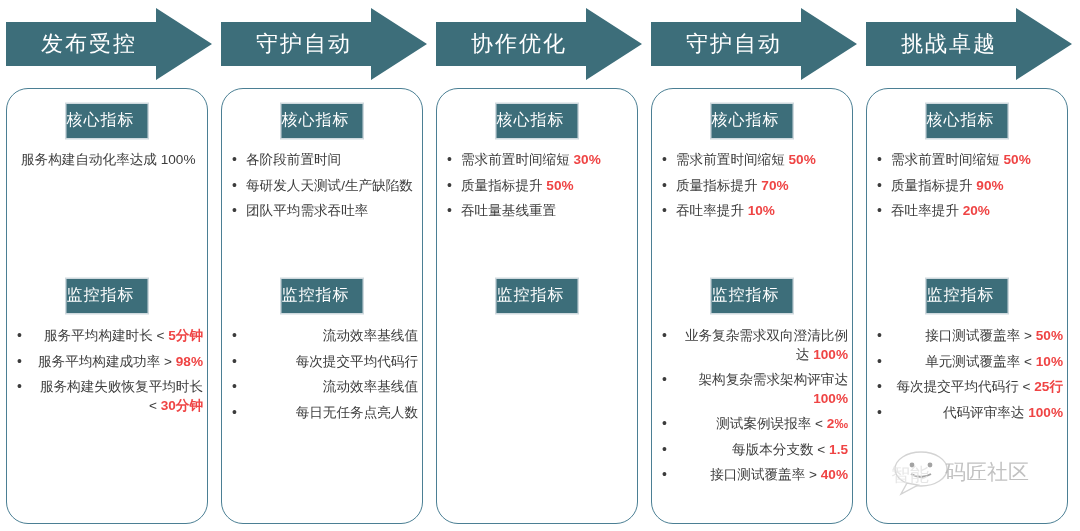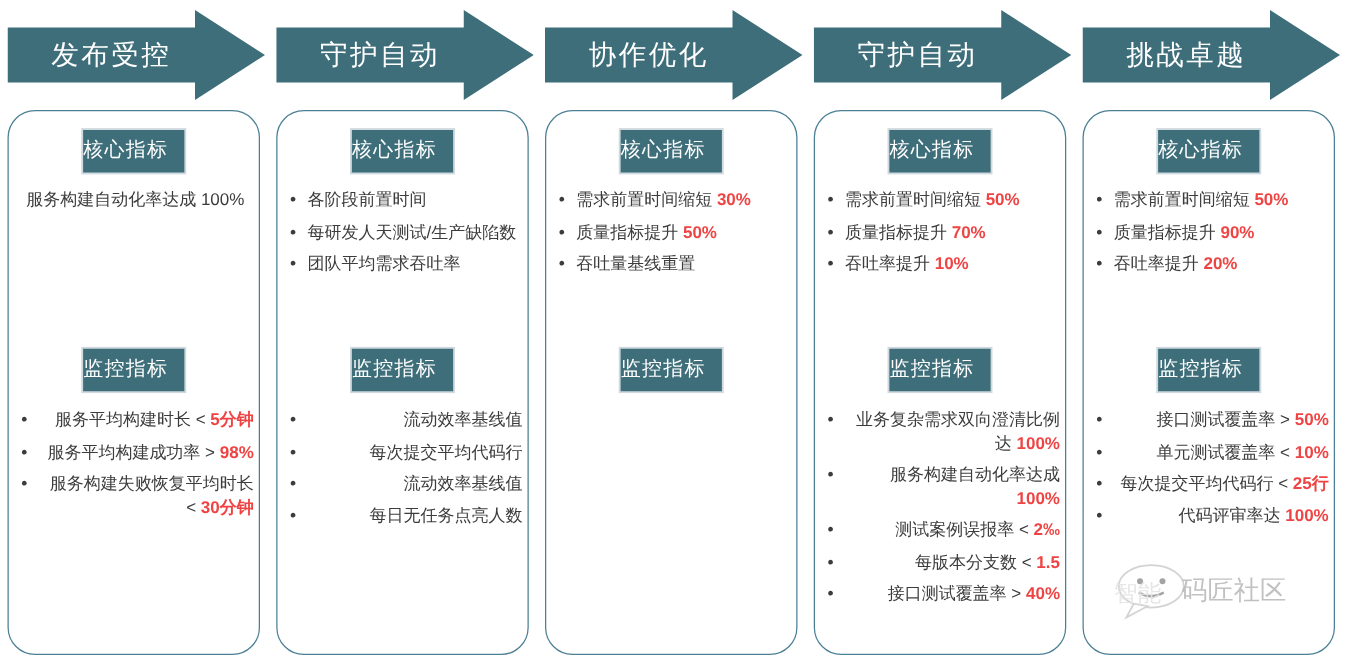--- a/index.html
+++ b/index.html
@@ -224,21 +224,21 @@
           <ul class="items">
             <li class="item"><span>需求前置时间缩短 </span><span class="hl">50%</span></li>
             <li class="item"><span>质量指标提升 </span><span class="hl">70%</span></li>
             <li class="item"><span>吞吐率提升 </span><span class="hl">10%</span></li>
           </ul>
         </div>
         <div class="badge badge-monitor">监控指标</div>
         <div class="section section-monitor">
           <ul class="items">
             <li class="item"><span>业务复杂需求双向澄清比例达 </span><span class="hl">100%</span></li>
-            <li class="item"><span>服务构建自动化率达成 </span><span class="hl">100%</span></li>
+            <li class="item"><span>架构复杂需求架构评审达 </span><span class="hl">100%</span></li>
             <li class="item"><span>测试案例误报率 &lt; </span><span class="hl">2‰</span></li>
             <li class="item"><span>每版本分支数  &lt; </span><span class="hl">1.5</span></li>
             <li class="item"><span>接口测试覆盖率 &gt; </span><span class="hl">40%</span></li>
           </ul>
         </div>
       </div>
     </div>
     <div class="column col-4">
       <div class="arrow">
         <svg width="206" height="72" viewBox="0 0 206 72" xmlns="http://www.w3.org/2000/svg">

